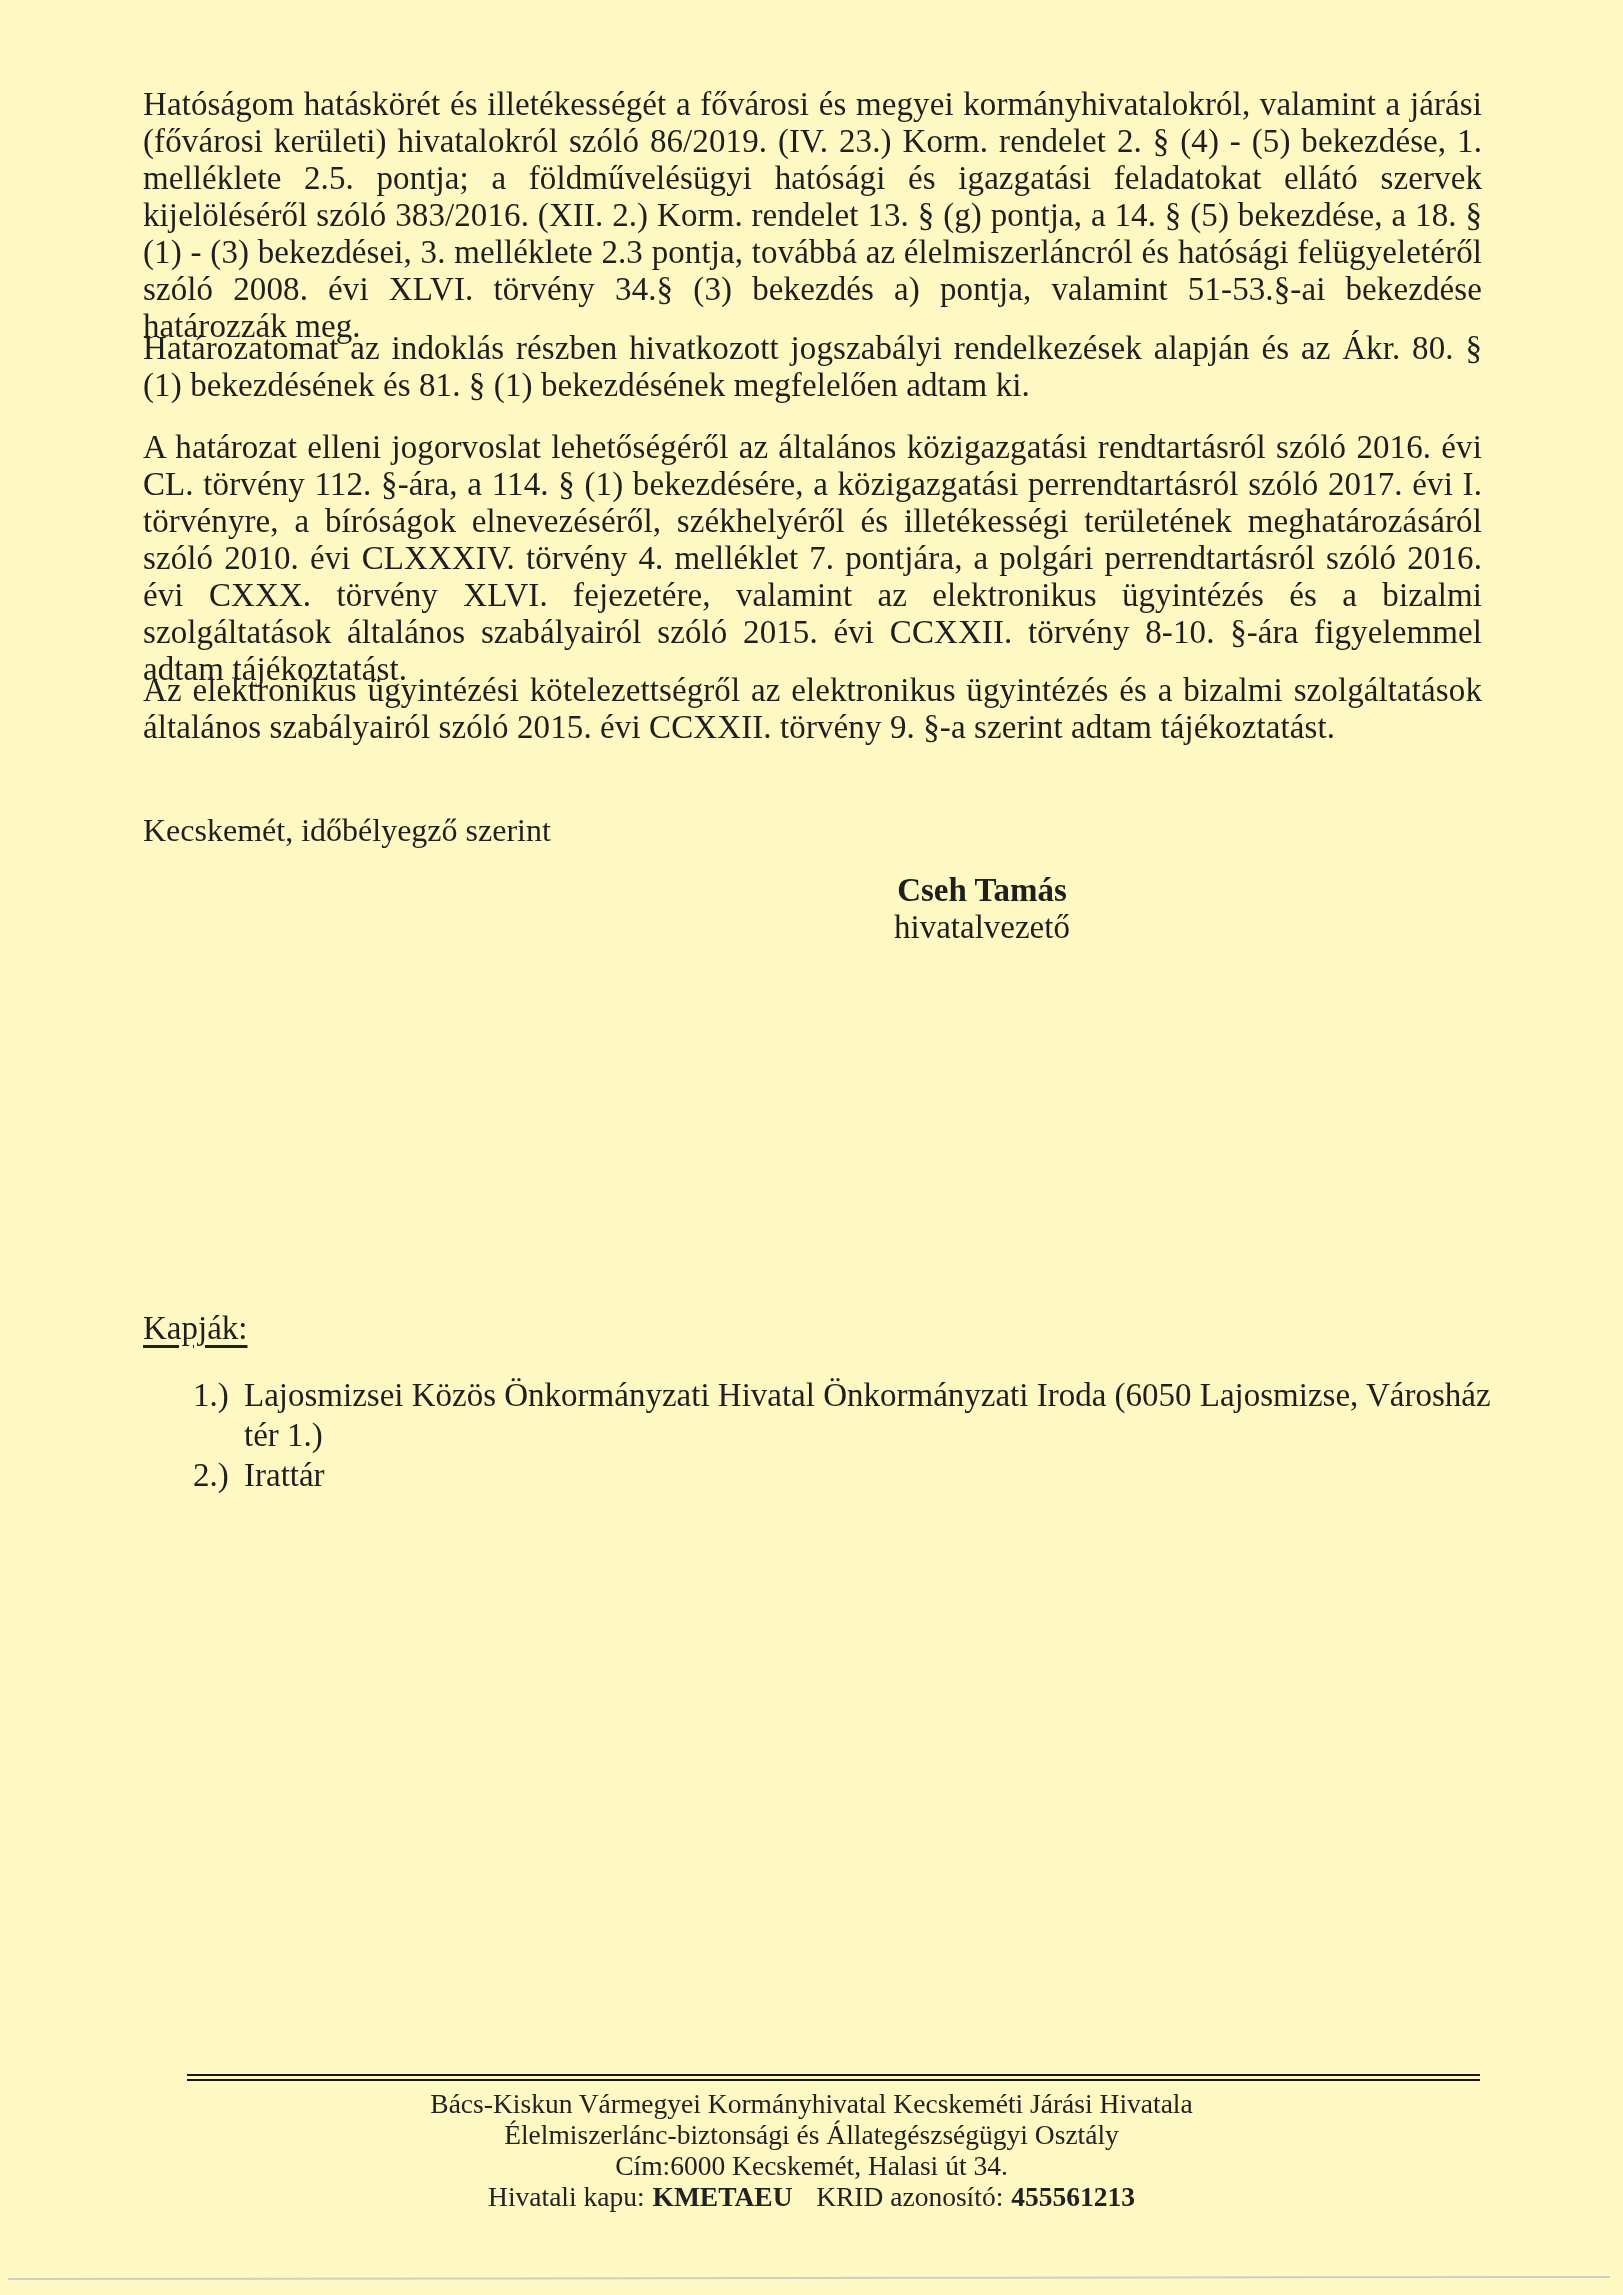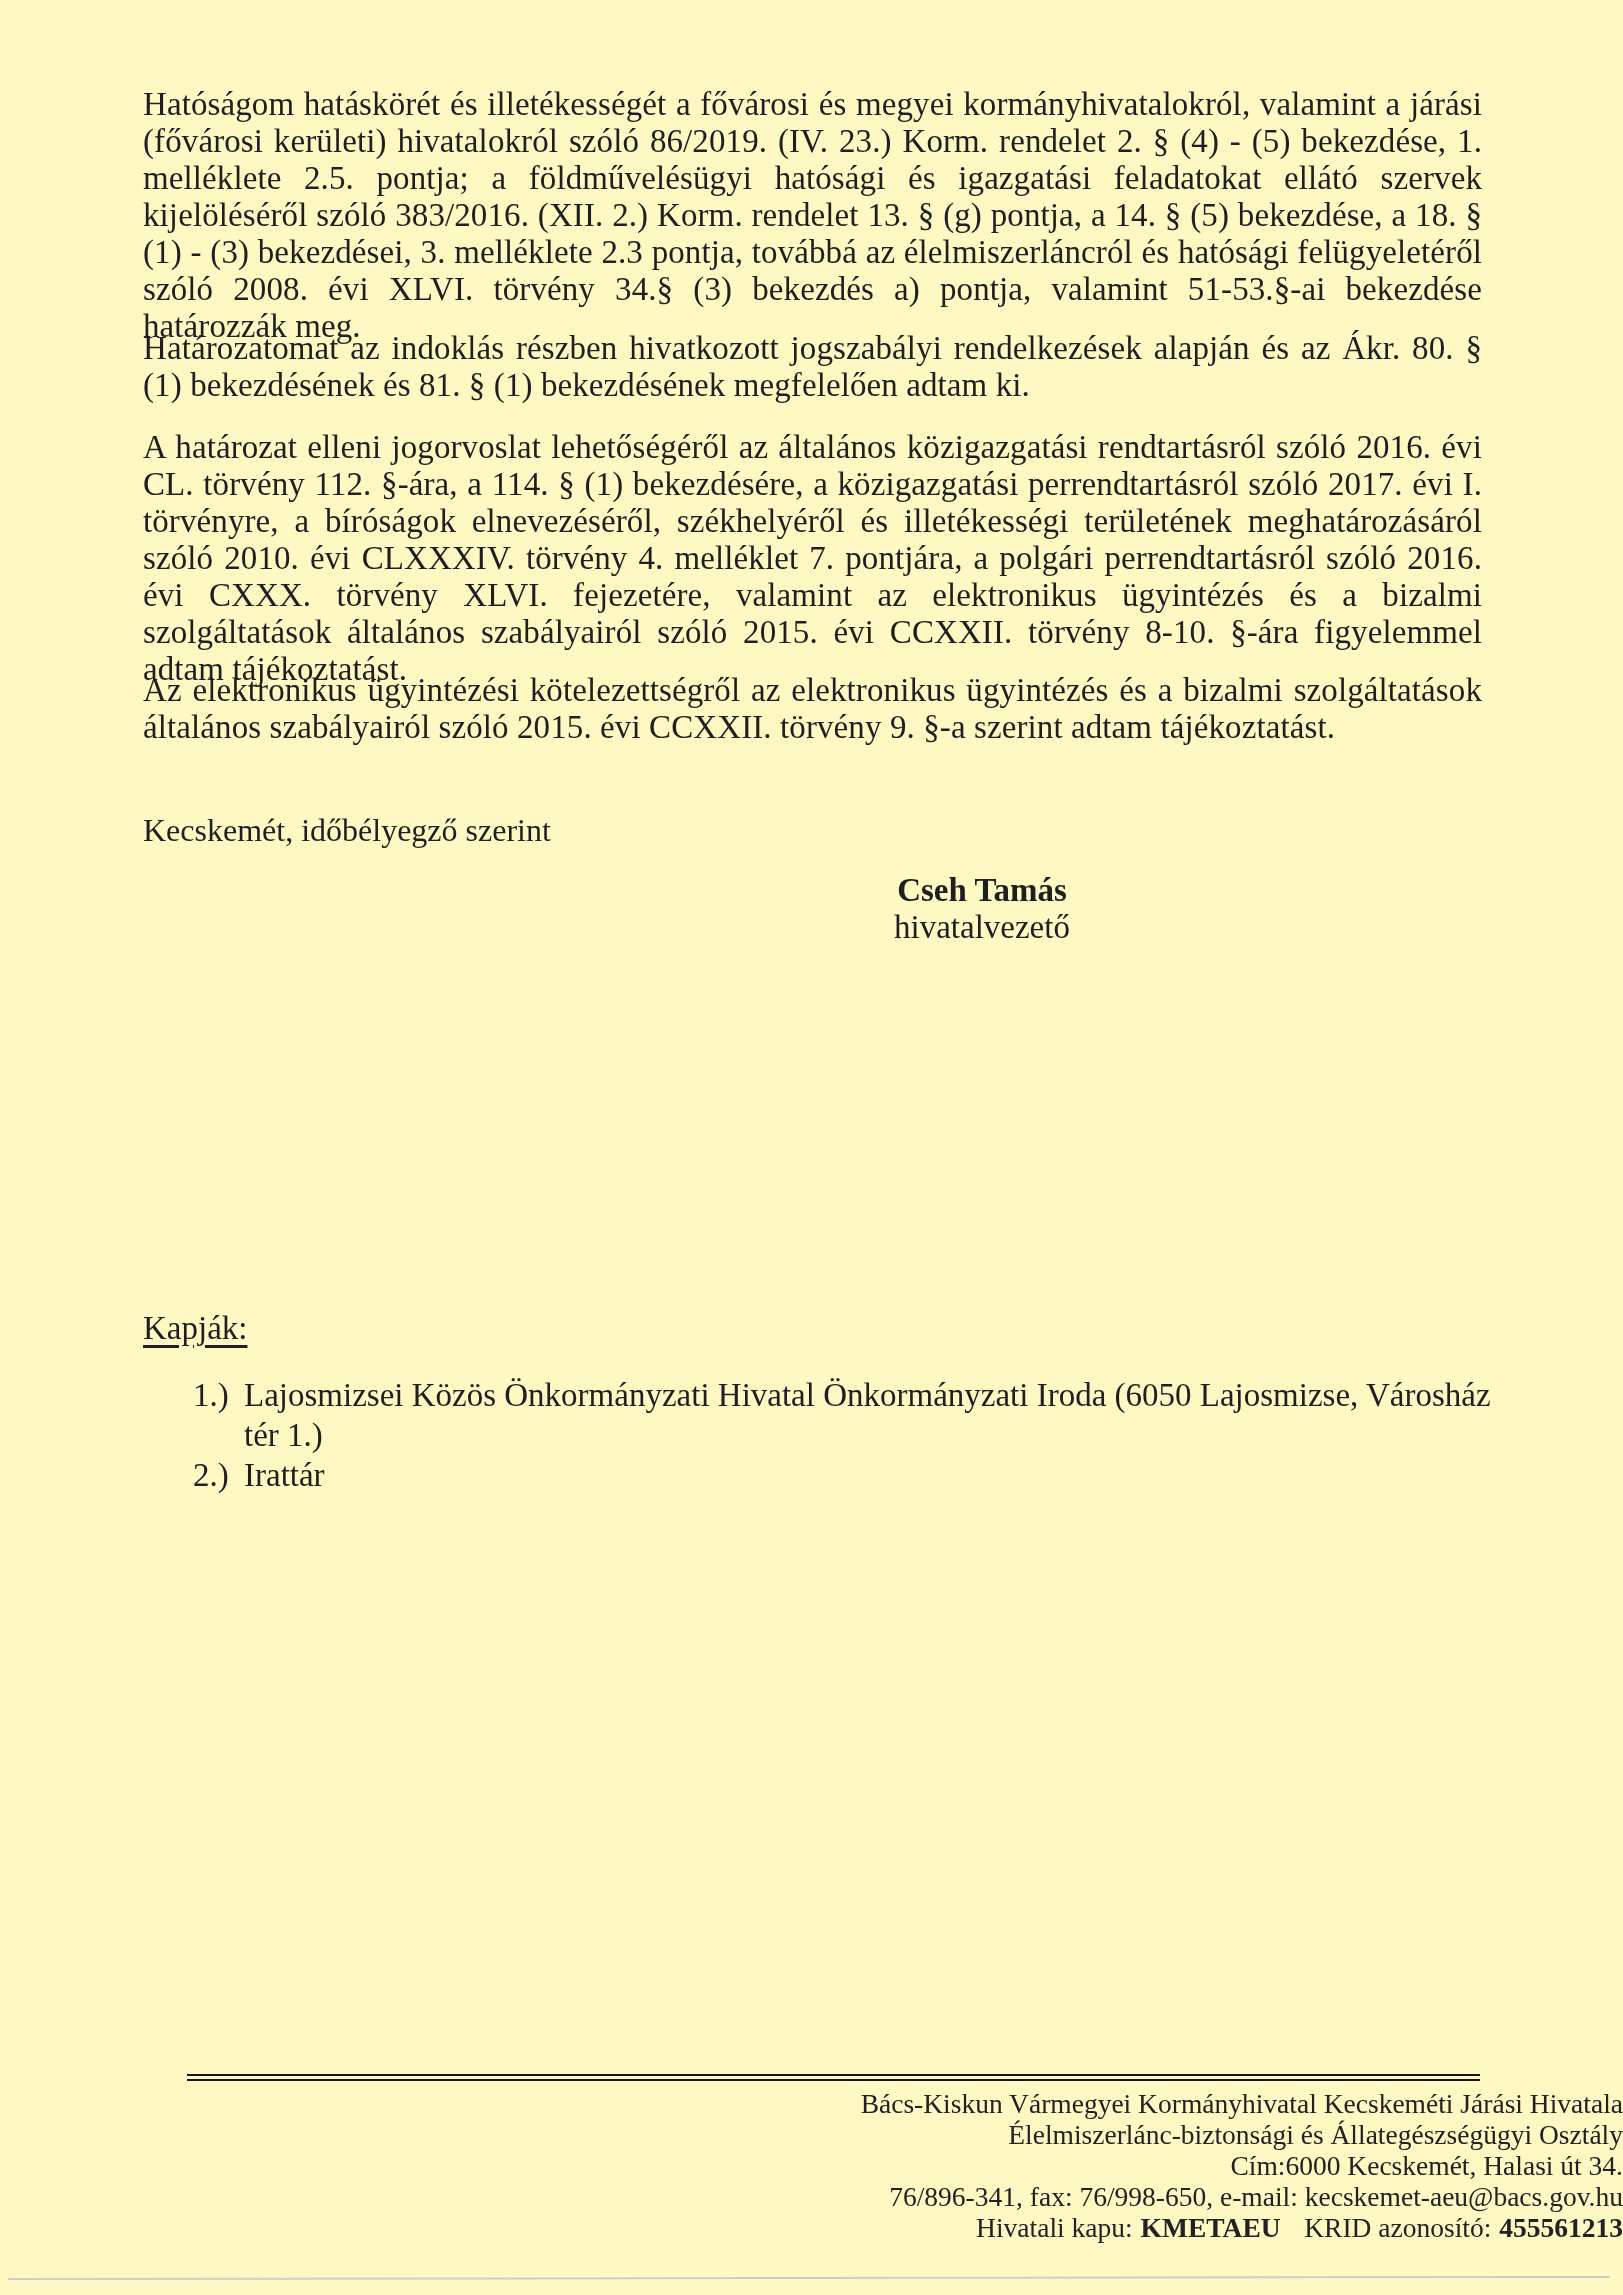--- a/index.html
+++ b/index.html
@@ -80,21 +80,21 @@
     width: 1293px;
     height: 2.6px;
     border-top: 2.6px solid #161616;
     border-bottom: 2px solid #161616;
   }
   .footer {
     position: absolute;
     left: 0;
     top: 2088px;
     width: 1623px;
-    text-align: right;
+    text-align: center;
     font-size: 27.5px;
     line-height: 31px;
     color: #222222;
   }
   .footer .bold { font-weight: bold; }
   .fg-label   { margin-right: 7.9px; }
   .fg-code    { margin-right: 23.6px; }
   .fg-krid-label { margin-right: 7.9px; }
   .scan-line {
     position: absolute;
@@ -141,21 +141,20 @@
       <span>Irattár</span>
     </div>
   </div>
 
   <div class="footer-rule"></div>
 
   <div class="footer">
     <div>Bács-Kiskun Vármegyei Kormányhivatal Kecskeméti Járási Hivatala</div>
     <div>Élelmiszerlánc-biztonsági és Állategészségügyi Osztály</div>
     <div>Cím:6000 Kecskemét, Halasi út 34.</div>
-    <div>76/896-341, fax: 76/998-650, e-mail: kecskemet-aeu@bacs.gov.hu</div>
     <div>
       <span class="fg-label">Hivatali kapu:</span><span class="bold fg-code">KMETAEU</span><span class="fg-krid-label">KRID azonosító:</span><span class="bold">455561213</span>
     </div>
   </div>
 
   <div class="scan-line"></div>
 
 </div>
 
 

